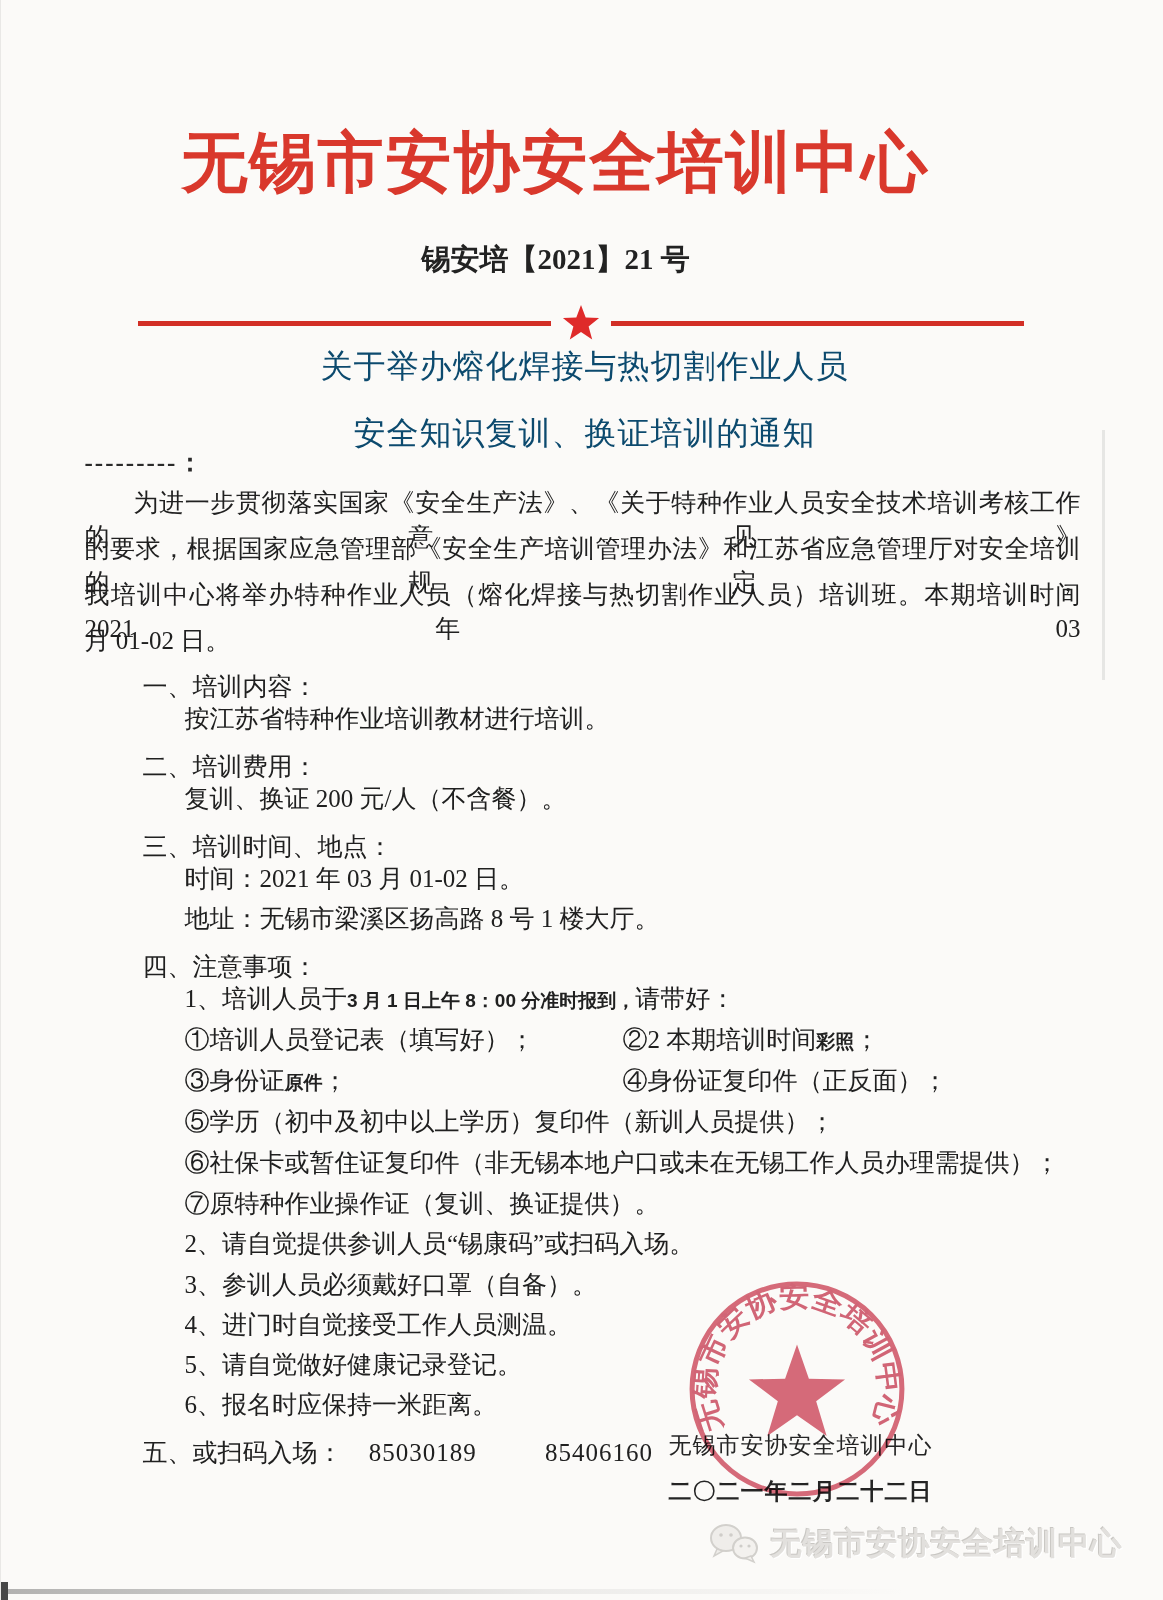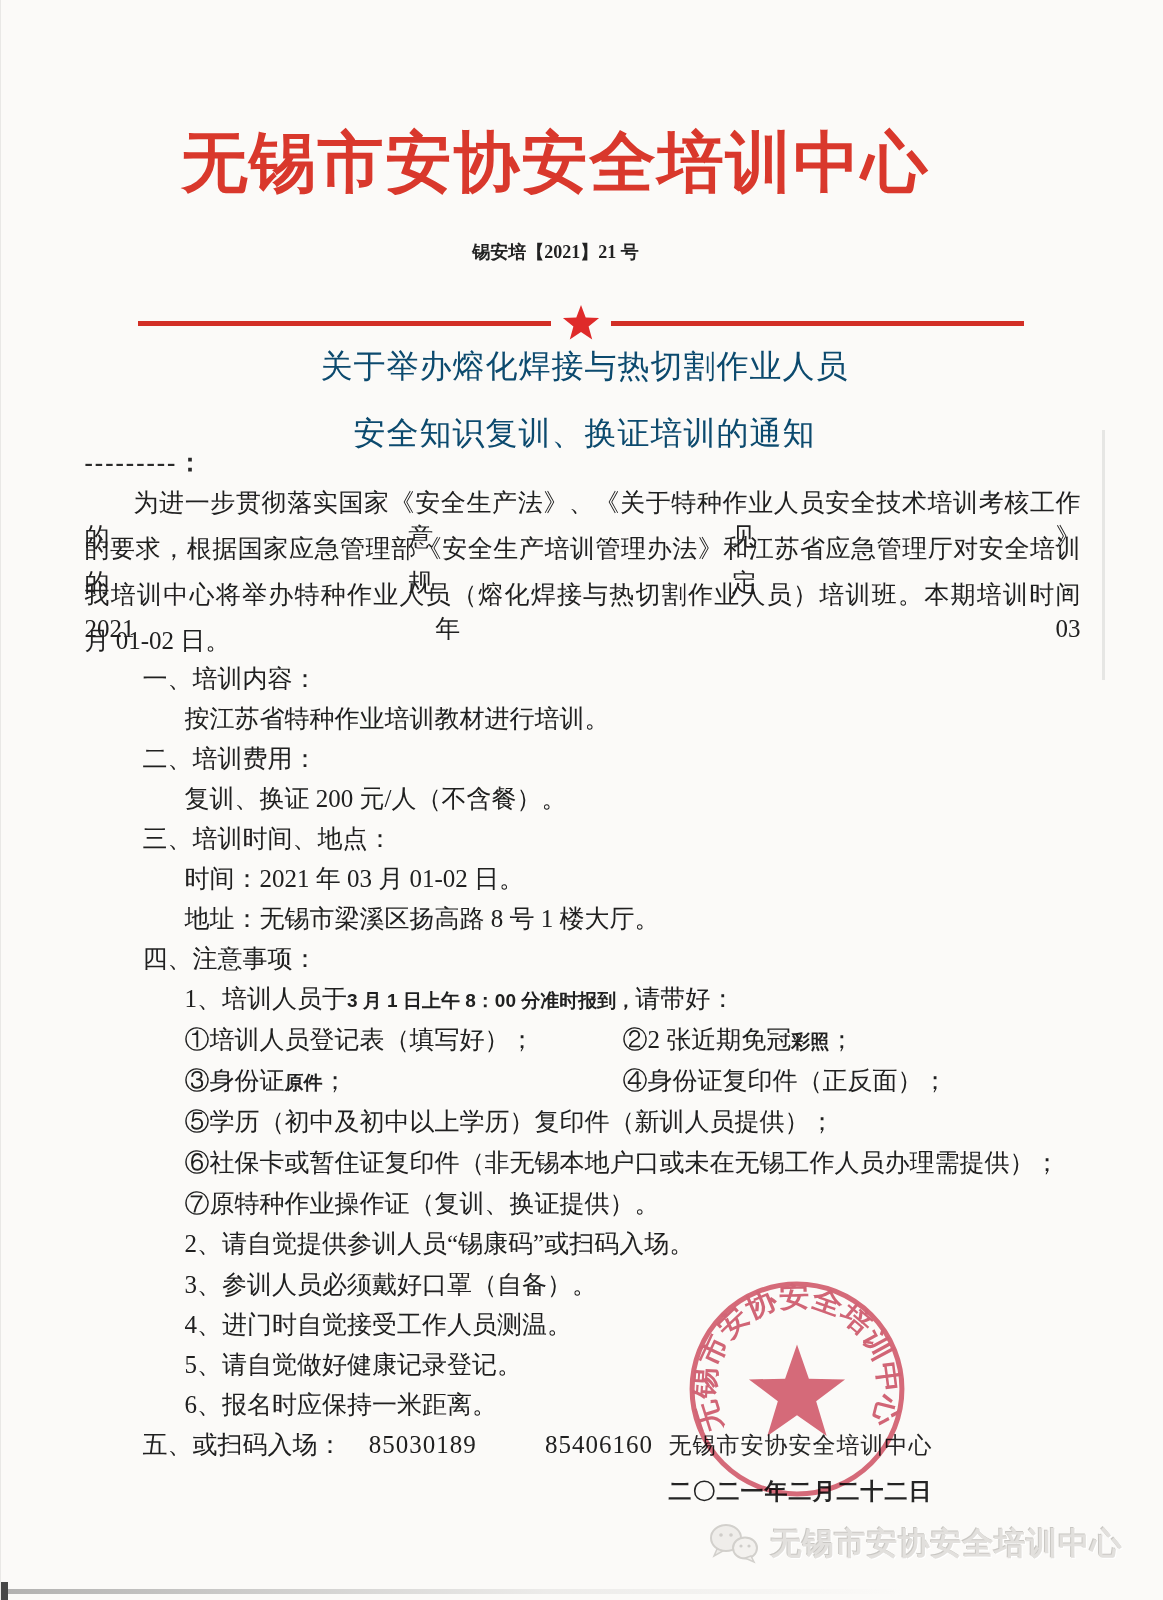--- a/index.html
+++ b/index.html
@@ -13,21 +13,21 @@
     color:#1e1e1e;
   }
   .edge-right{position:absolute;top:430px;right:58px;width:3px;height:250px;background:rgba(140,140,140,.18);}
   .org-title{
     position:absolute;top:118px;left:0;width:1110px;
     text-align:center;font-size:66px;font-weight:700;letter-spacing:2px;
     color:#d9382c;white-space:nowrap;margin:0;
   }
   .doc-number{
     position:absolute;top:240px;left:0;width:1110px;
-    text-align:center;font-size:18px;font-weight:700;color:#222;
+    text-align:center;font-size:29px;font-weight:700;color:#222;
   }
   .divider{
     position:absolute;top:303px;left:137px;width:886px;height:40px;
     display:flex;align-items:center;justify-content:center;gap:11px;
   }
   .divider .rule{flex:1;height:5px;background:#d22f26;}
   .subject{
     position:absolute;left:0;width:1160px;text-align:center;
     font-size:32px;font-weight:400;color:#0c4a6e;letter-spacing:1px;margin:4px;
   }
@@ -36,21 +36,21 @@
   .salutation{
     position:absolute;top:446px;left:84px;
     font-size:25px;font-weight:700;letter-spacing:2px;color:#2a2a2a;
   }
   .bodyline{
     position:absolute;left:84px;width:996px;
     font-size:25px;line-height:34px;color:#202020;white-space:nowrap;
   }
   .fill{white-space:normal;text-align:justify;text-align-last:justify;}
   .indent2{text-indent:49px;}
-  .lv1{left:142px;}
+  .lv1{left:142px;margin-top:8px;}
   .lv2{left:184px;}
   .colR{position:absolute;left:622px;top:0;white-space:nowrap;}
   .b{font-weight:700;font-size:19px;font-family:"Liberation Sans","DejaVu Sans",sans-serif;}
   .phone{margin-left:20px;letter-spacing:1px;}
   .phone + .phone{margin-left:62px;}
   .sigblock{
     position:absolute;left:600px;width:400px;text-align:center;
     font-size:23px;color:#242424;letter-spacing:1px;white-space:nowrap;
   }
   .sig-org{top:1430px;}
@@ -113,21 +113,21 @@
   <div class="bodyline lv2" style="top:782px">复训、换证 200 元/人（不含餐）。</div>
   <div class="bodyline lv1" style="top:822px">三、培训时间、地点：</div>
   <div class="bodyline lv2" style="top:862px">时间：2021 年 03 月 01-02 日。</div>
   <div class="bodyline lv2" style="top:902px">地址：无锡市梁溪区扬高路 8 号 1 楼大厅。</div>
   <div class="bodyline lv1" style="top:942px">四、注意事项：</div>
 
   <div class="bodyline lv2" style="top:982px"><span>1、培训人员于</span><span class="b">3 月 1 日上午 8：00 分准时报到，</span><span>请带好：</span></div>
 
   <div class="bodyline lv2" style="top:1023px">
     <span>①培训人员登记表（填写好）；</span>
-    <span class="colR" style="left:438px"><span>②2 张近期免冠</span><span class="b">彩照</span><span>；</span></span>
+    <span class="colR" style="left:438px"><span>②2 本期培训时间</span><span class="b">彩照</span><span>；</span></span>
   </div>
 
   <div class="bodyline lv2" style="top:1064px">
     <span><span>③身份证</span><span class="b">原件</span><span>；</span></span>
     <span class="colR" style="left:438px">④身份证复印件（正反面）；</span>
   </div>
 
   <div class="bodyline lv2" style="top:1105px">⑤学历（初中及初中以上学历）复印件（新训人员提供）；</div>
   <div class="bodyline lv2" style="top:1146px">⑥社保卡或暂住证复印件（非无锡本地户口或未在无锡工作人员办理需提供）；</div>
   <div class="bodyline lv2" style="top:1187px">⑦原特种作业操作证（复训、换证提供）。</div>

